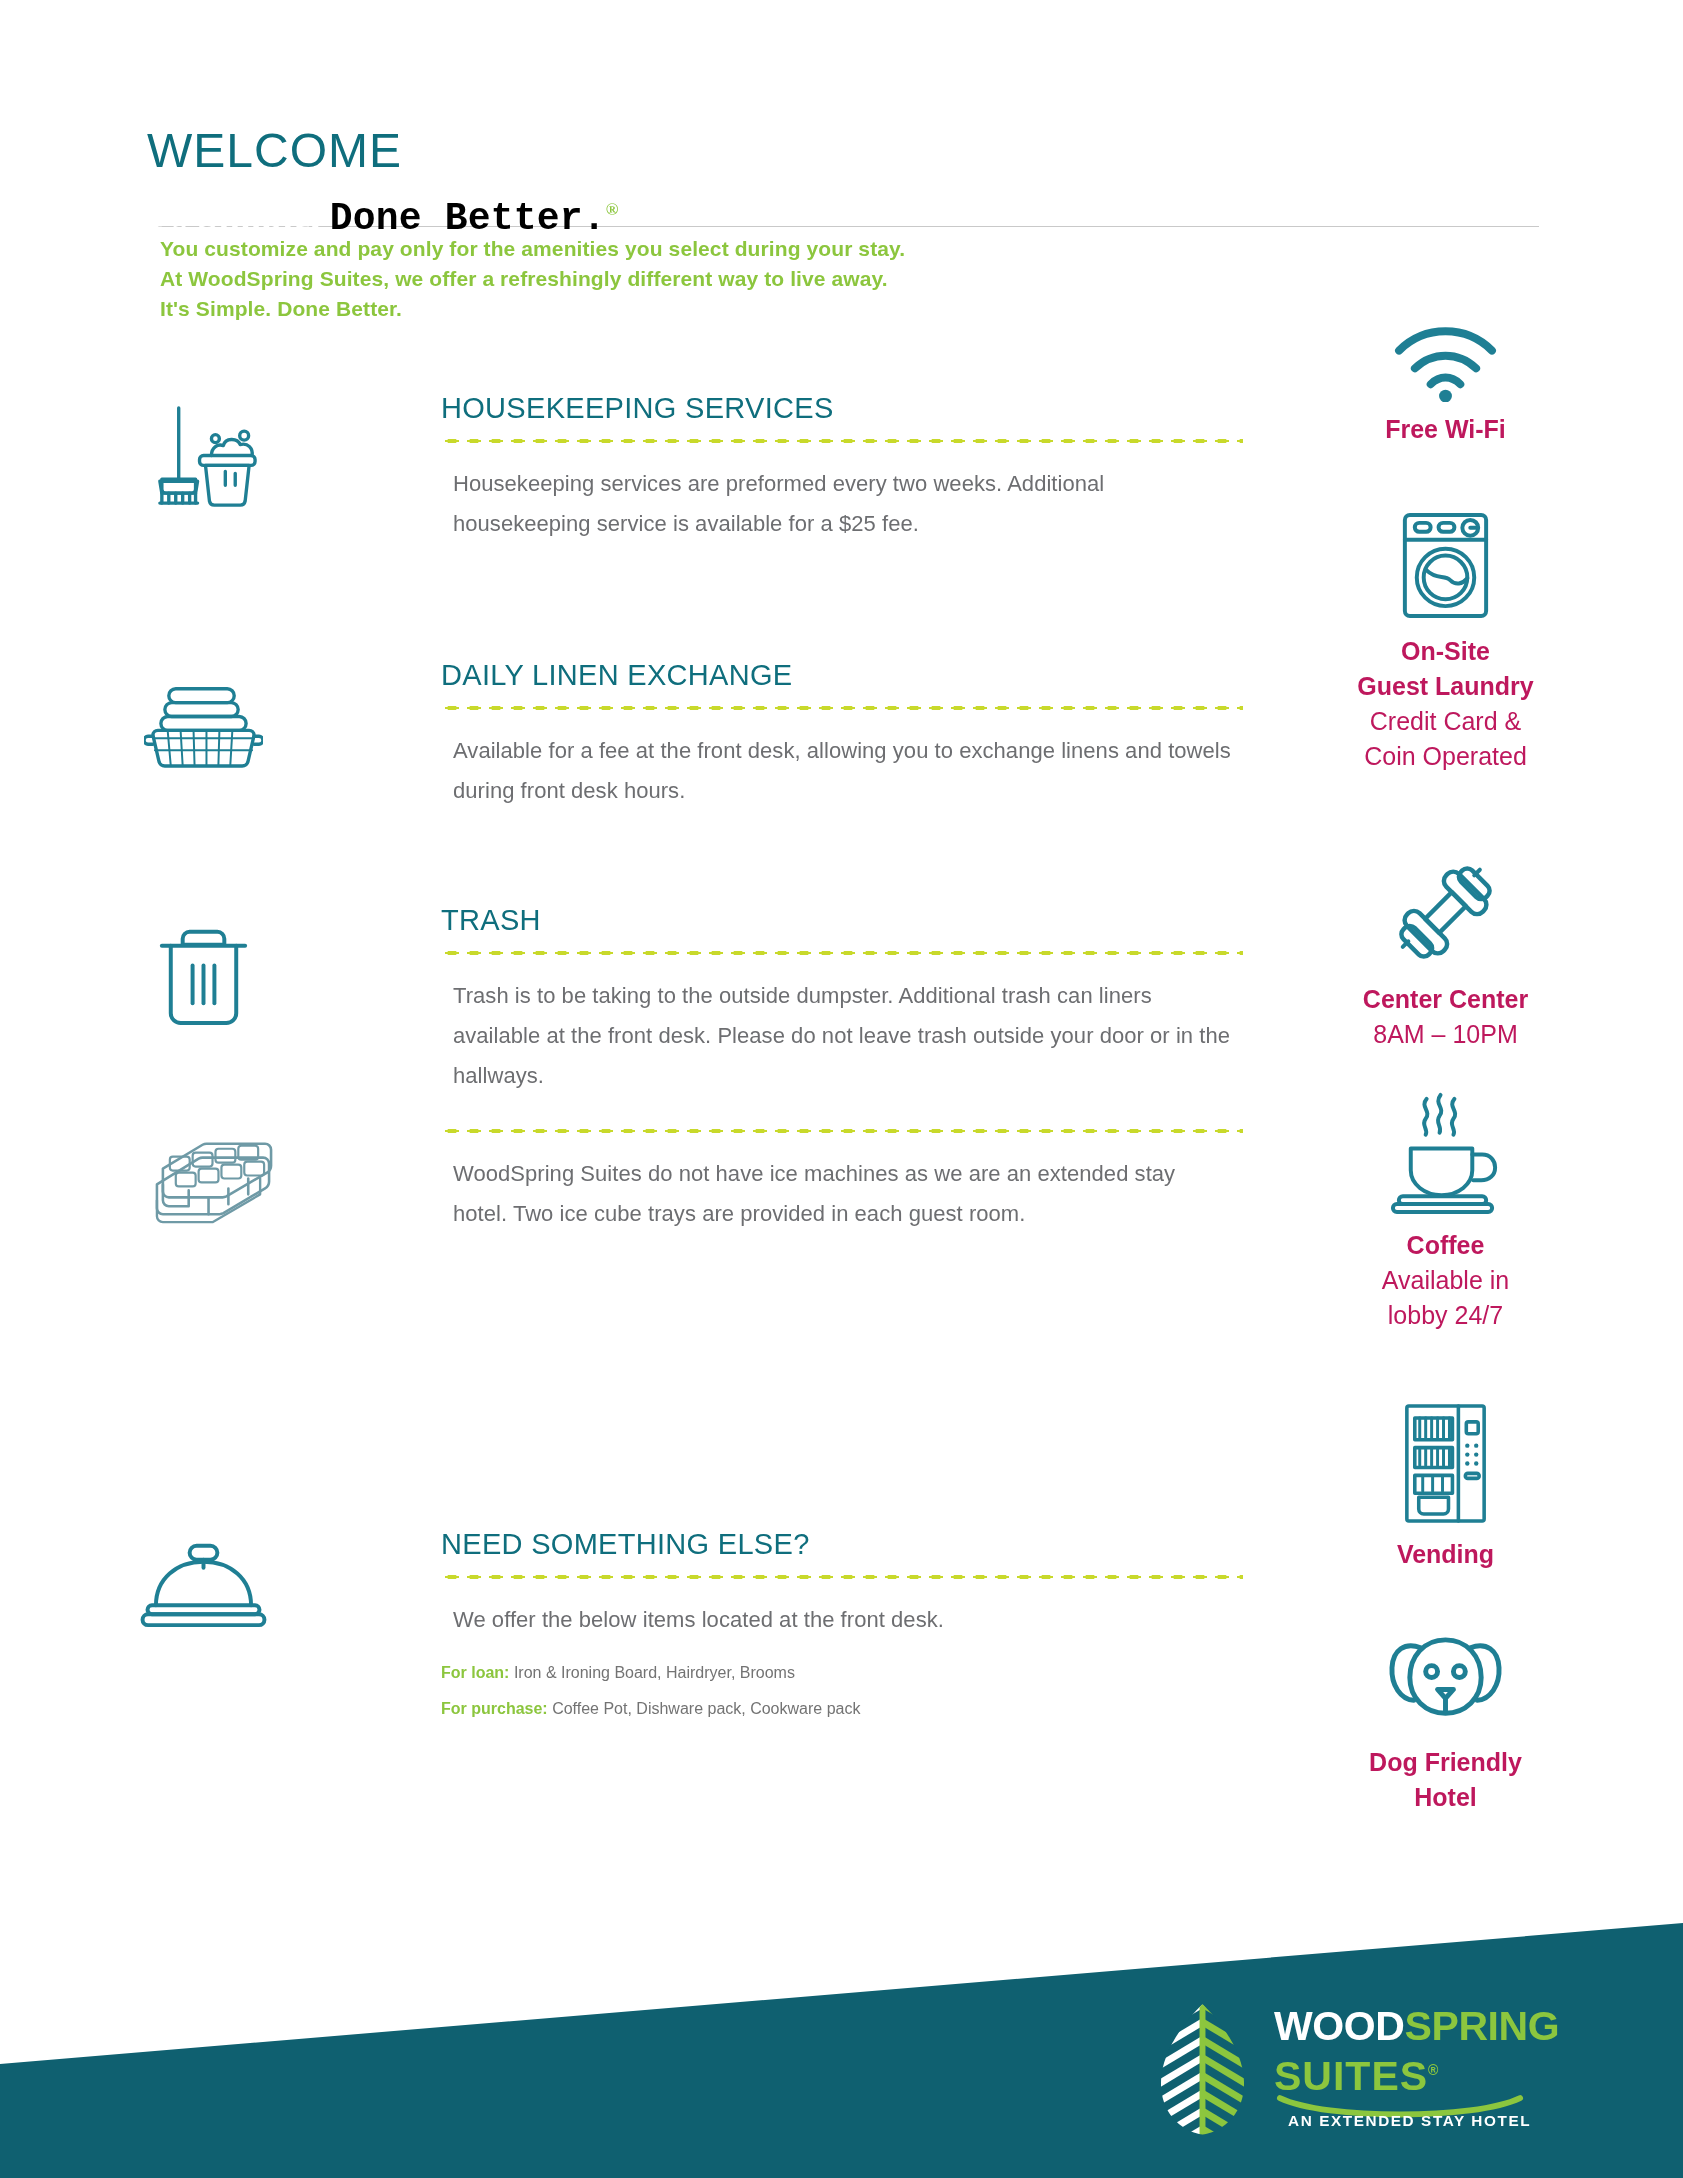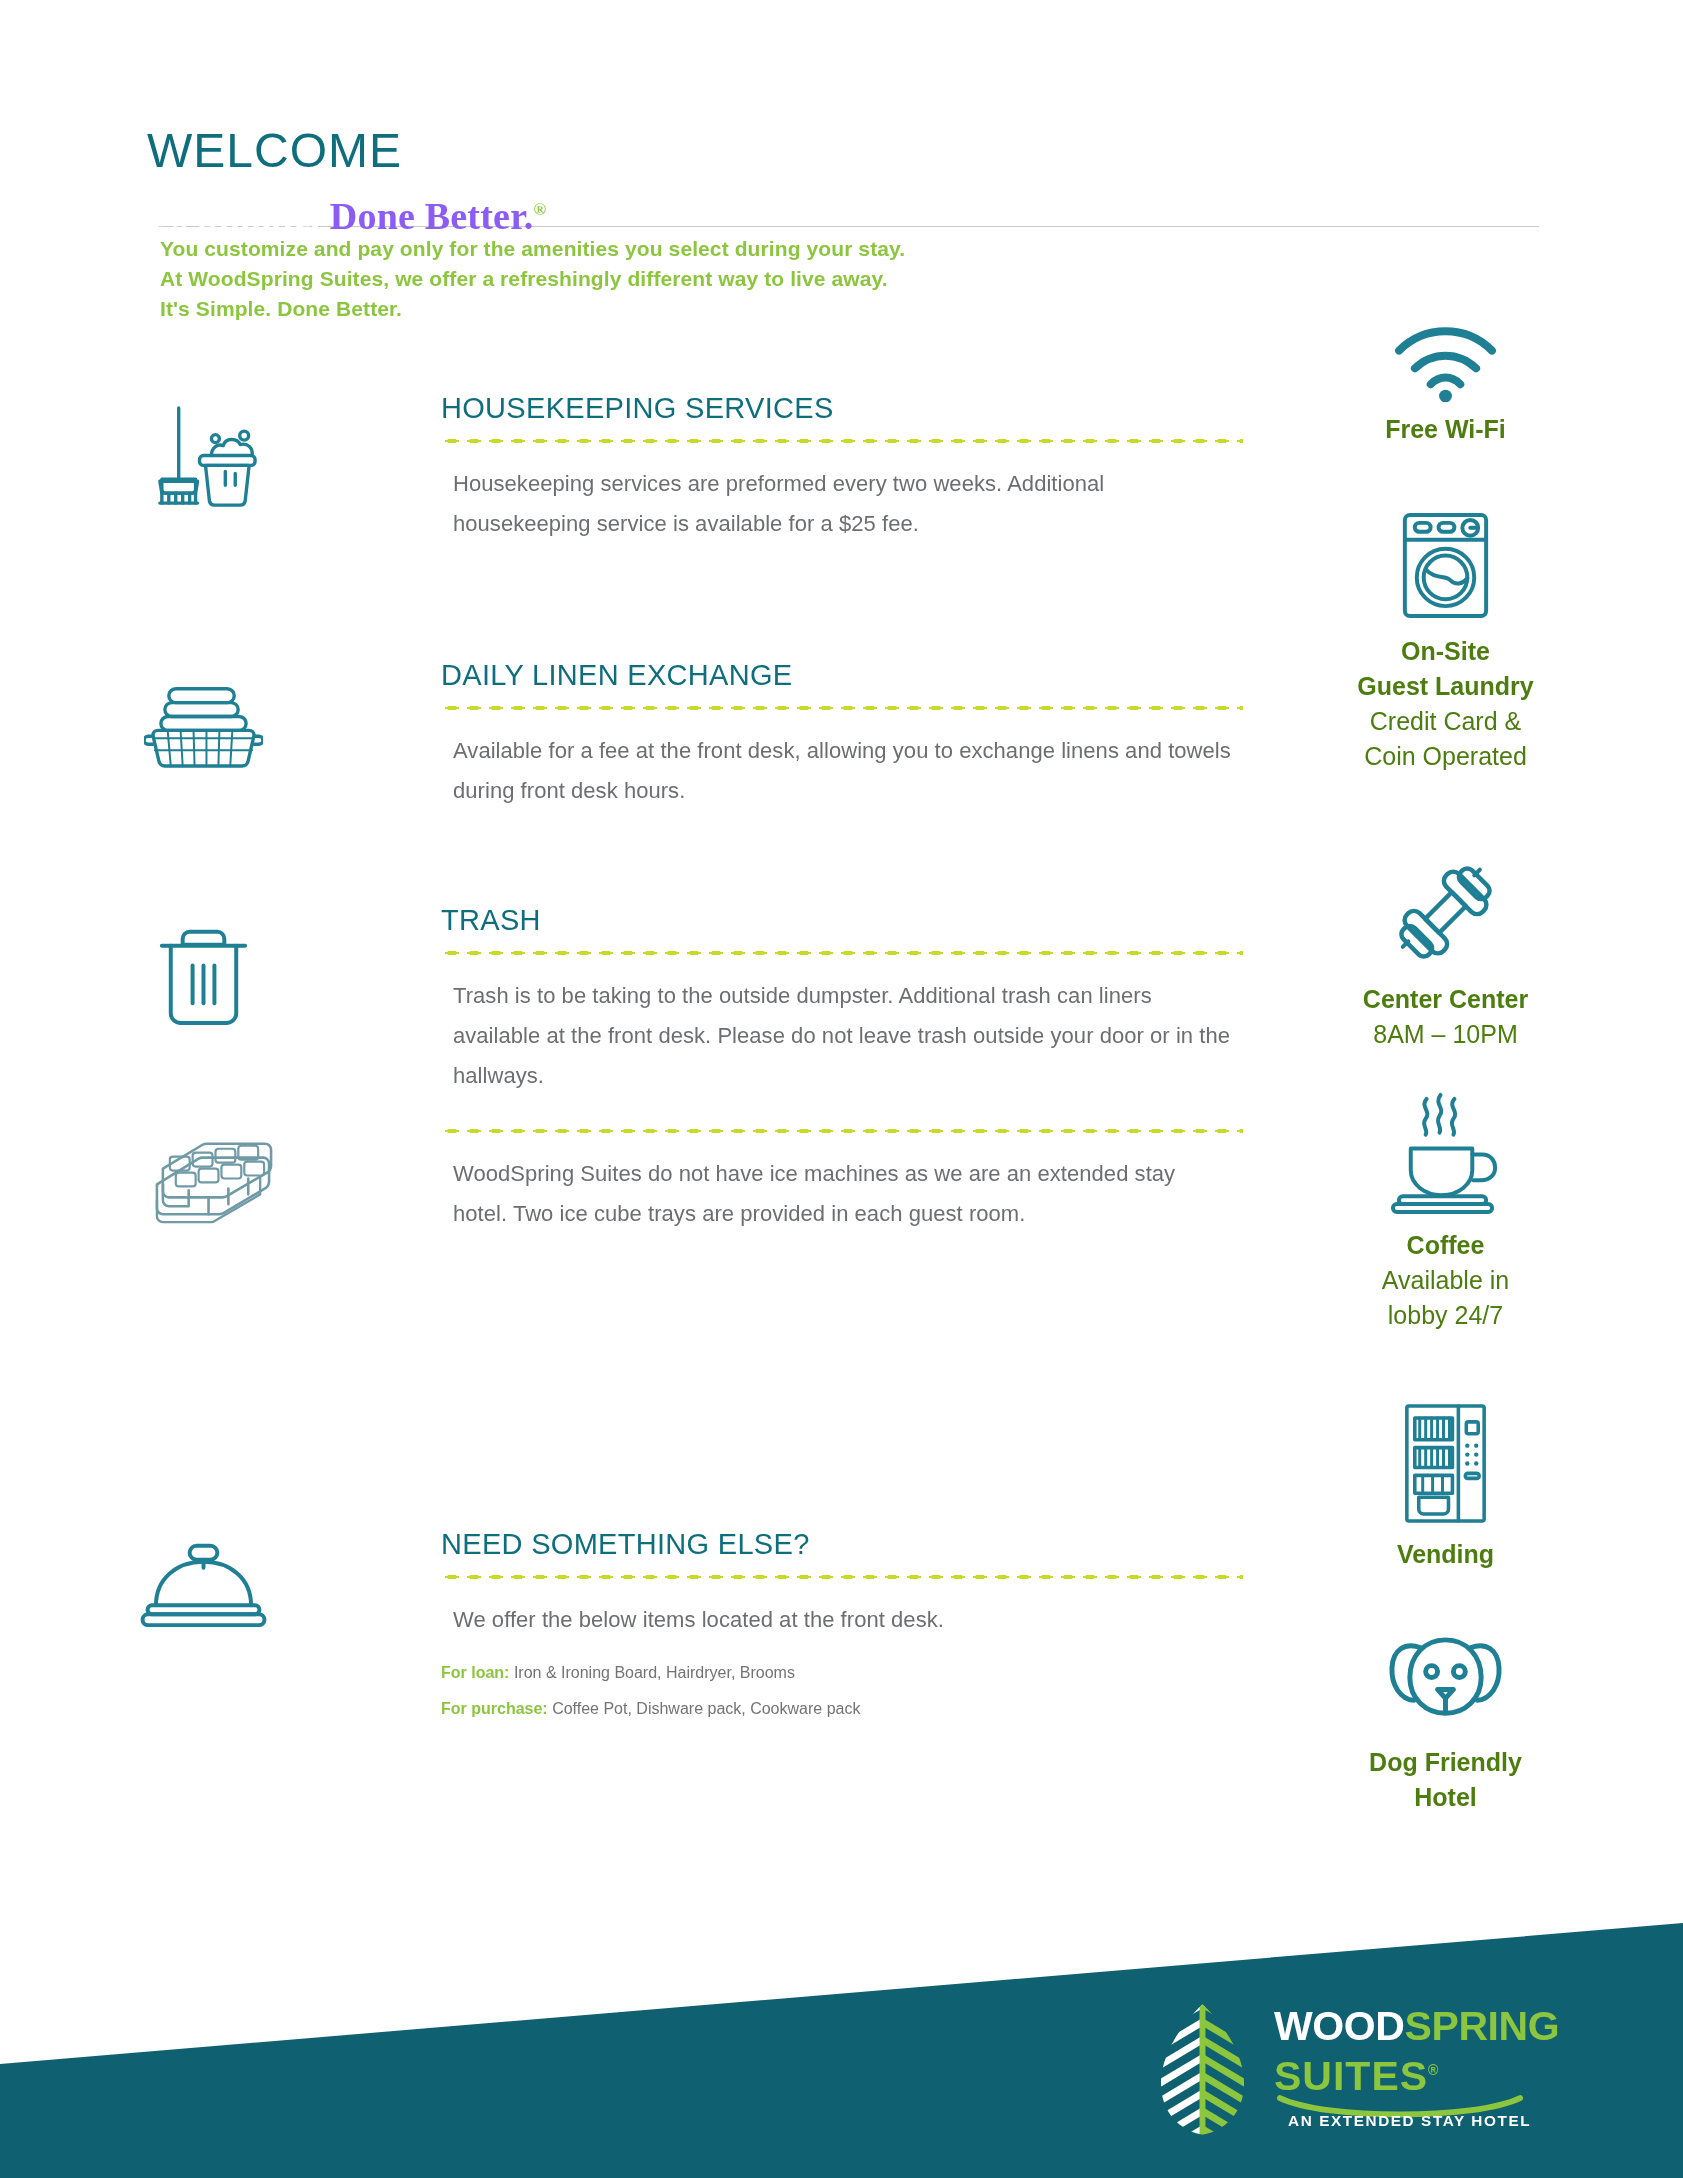--- a/index.html
+++ b/index.html
@@ -60,41 +60,41 @@
   .t-center{text-align:left;width:100%;}
 
   
   .rail{position:absolute;left:1282px;top:0;width:327px;}
   .amenity{position:absolute;width:327px;text-align:center;}
   .amenity .glyph{
     display:flex;align-items:center;justify-content:center;
     height:auto;
   }
   .amenity .cap{
-    margin-top:10px;color:#4d7c0f;font-size:25px;line-height:35px;
+    margin-top:10px;color:#be185d;font-size:25px;line-height:35px;
   }
   .amenity .cap .b{font-weight:bold;display:block;}
   .amenity .cap .n{font-weight:400;display:block;}
 
   
   .footer{
     position:absolute;left:0;top:1911px;width:1683px;height:267px;
     overflow:hidden;
   }
   .footer-shape{
     position:absolute;inset:0;background:#0f6070;
     clip-path:polygon(0 153px, 1683px 12px, 1683px 267px, 0 267px);
   }
   .tagline{
     position:absolute;left:134px;top:194px;
     font-family:"Liberation Serif", serif;
     font-size:38px;font-weight:bold;letter-spacing:0.2px;white-space:nowrap;
   }
   .tagline .w{color:#ffffff;}
-  .tagline .g{color:#8b5cf6;}
+  .tagline .g{color:#000000;font-family:Liberation Mono, monospace;}
   .tagline .reg{font-size:17px;vertical-align:super;color:#8cc63e;}
 
   .logo{position:absolute;left:1153px;top:2000px;width:376px;height:139px;}
   .logo-mark{position:absolute;left:0;top:0;}
   .logo-type{position:absolute;left:121px;top:4px;}
   .lt1{font-size:41px;font-weight:bold;letter-spacing:-0.4px;line-height:44px;}
   .lt1 .wood{color:#ffffff;}
   .lt1 .spring{color:#8cc63e;}
   .lt2{font-size:41px;font-weight:bold;color:#8cc63e;letter-spacing:1px;line-height:44px;}
   .lt2 .reg{font-size:14px;vertical-align:super;}

